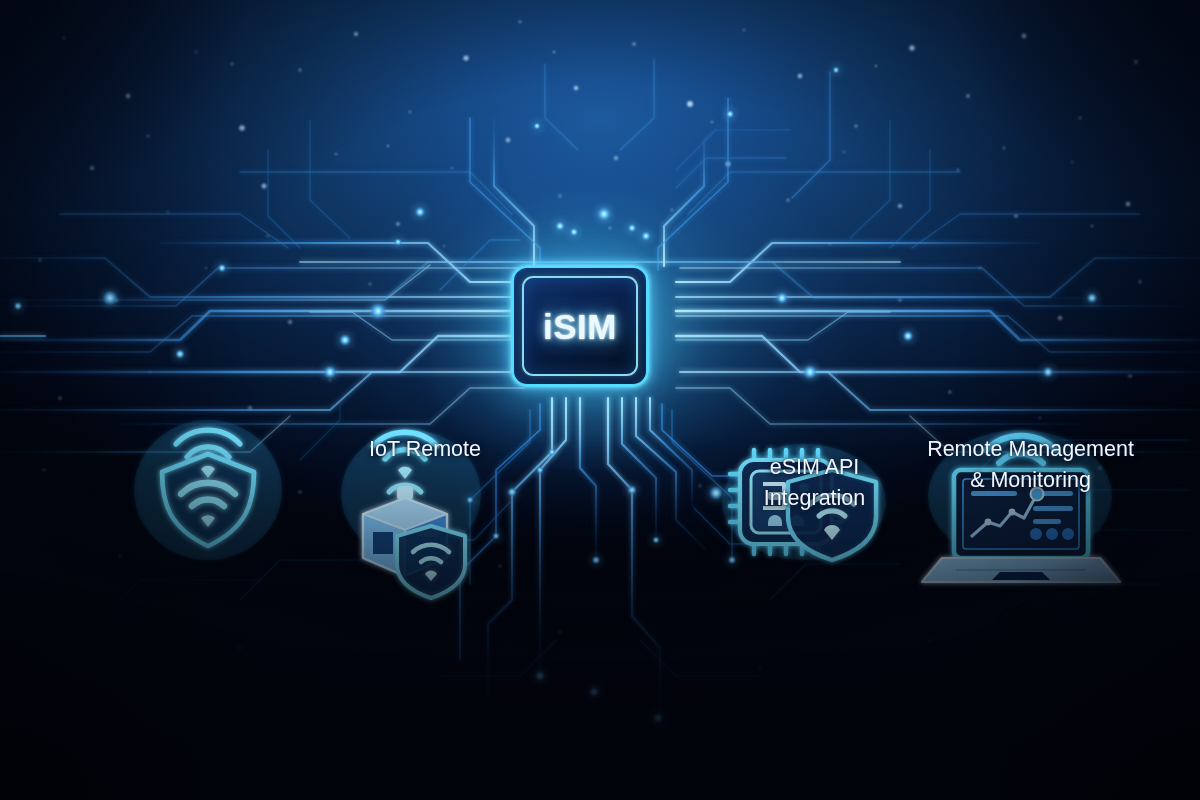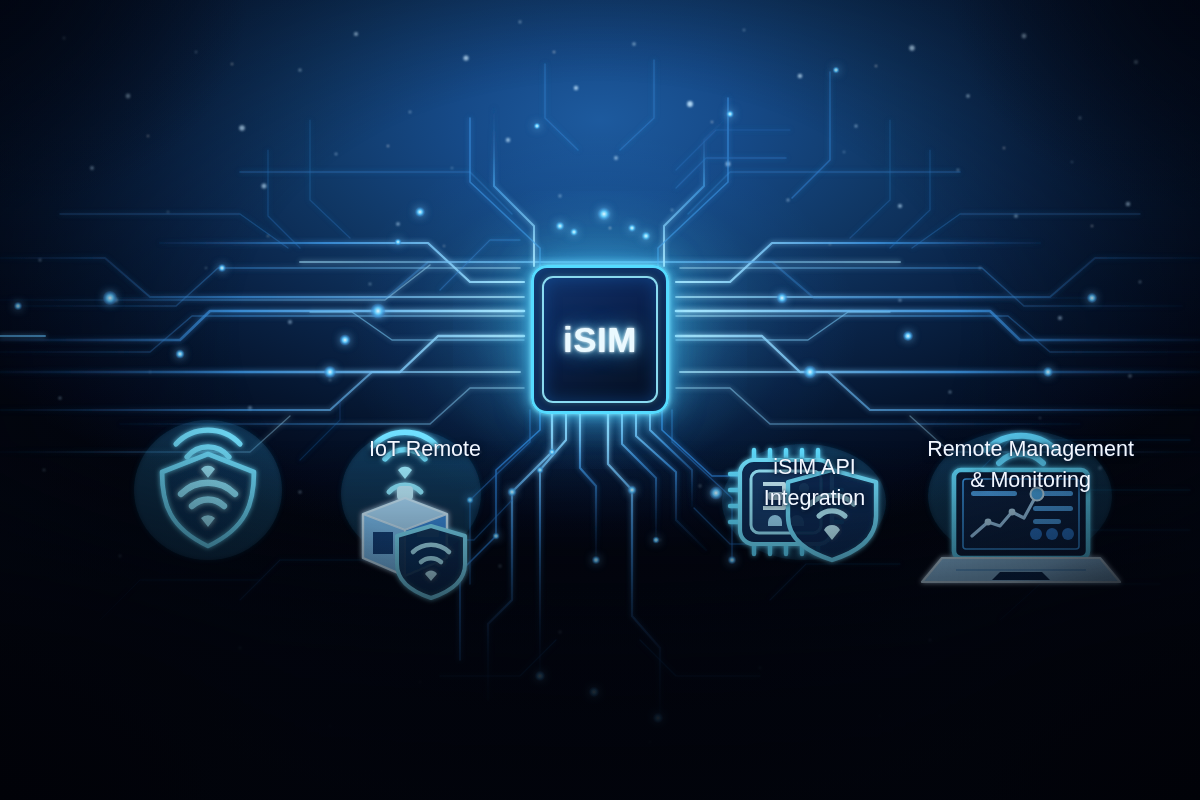--- a/index.html
+++ b/index.html
@@ -41,22 +41,22 @@
       radial-gradient(ellipse 330px 250px at 600px 330px, rgba(80,210,255,0.38) 0%, rgba(48,160,235,0.20) 32%, rgba(20,90,180,0.08) 58%, rgba(0,0,0,0) 78%);
     mix-blend-mode:screen;
   }
 
   
   #art { position:absolute; inset:0; width:1200px; height:800px; }
 
   
   #chip-wrap {
     position:absolute;
-    left:531px; top:265px;
-    width:138px; height:149px;
+    left:511px; top:265px;
+    width:138px; height:122px;
   }
   #chip-halo {
     position:absolute; left:-78px; top:-74px; width:294px; height:278px;
     background:radial-gradient(ellipse at center, rgba(90,220,255,0.46) 0%, rgba(50,170,240,0.22) 36%, rgba(20,90,180,0.06) 62%, rgba(0,0,0,0) 80%);
     mix-blend-mode:screen; pointer-events:none;
   }
   #chip-body {
     position:absolute; inset:0;
     border-radius:16px;
     border:3px solid #55dbff;
@@ -504,21 +504,21 @@
       <div id="chip-inner">
         <span id="chip-label">iSIM</span>
       </div>
     </div>
   </div>
 
   <div class="feature" id="feature-1">
     <div class="feature-label">IoT Remote</div>
   </div>
   <div class="feature" id="feature-2">
-    <div class="feature-label">iSIM API
+    <div class="feature-label">eSIM API
 Integration</div>
   </div>
   <div class="feature" id="feature-3">
     <div class="feature-label">Remote Management
 &amp; Monitoring</div>
   </div>
 
 </div>
 
 </body></html>

